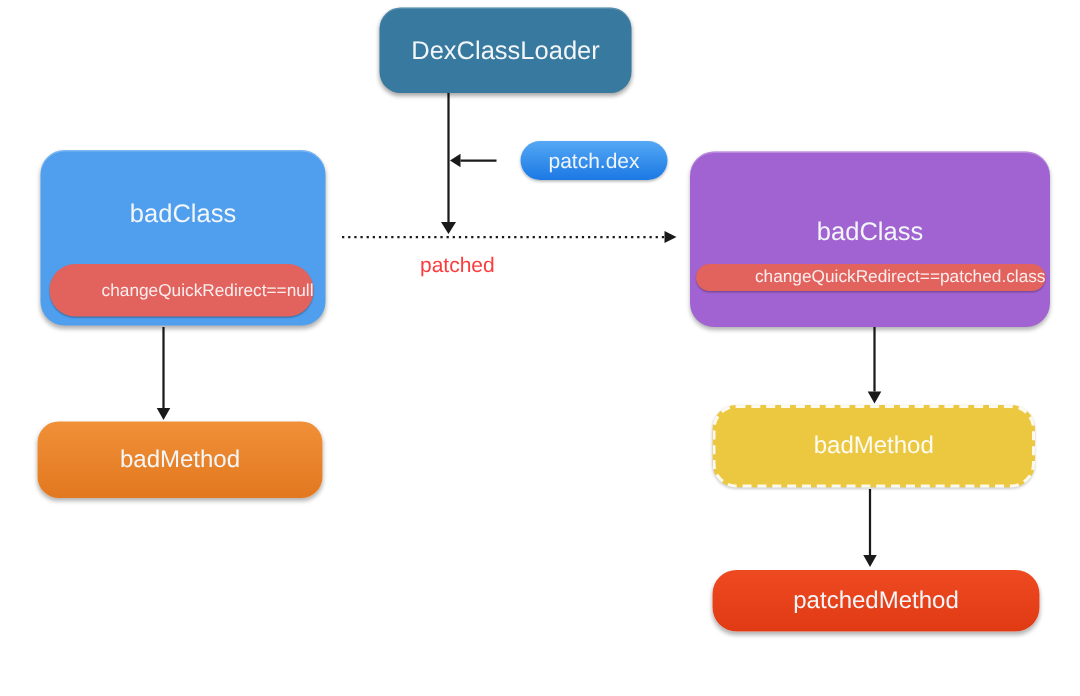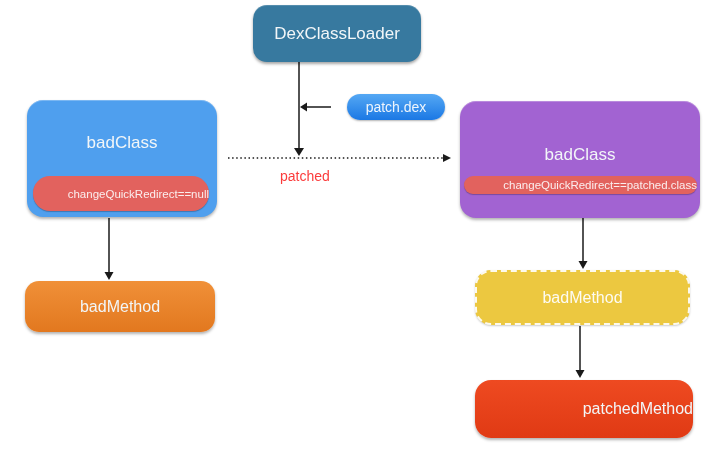--- a/index.html
+++ b/index.html
@@ -83,26 +83,25 @@
   }
   .bad-method-after{
     left:475px;top:270px;width:215px;height:55px;
     background:var(--bad-method-after,#ecc840);
     border:2px dashed rgba(255,255,255,.9);
     border-radius:16px;
     box-shadow:0 1px 2px rgba(0,0,0,.2);
     font-size:16px;color:#fdfbf2;
   }
   .patched-method{
-    left:475px;top:380px;width:218px;height:58px;
+    left:475px;top:380px;width:218px;height:41px;
     background:linear-gradient(var(--patched-method-top,#ee4a21),var(--patched-method-bottom,#e03a14));
     border-radius:16px;
     box-shadow:0 2px 3px rgba(0,0,0,.3);
     font-size:16px;
-    justify-content:flex-end;
   }
   
   .patching-lbl{
     position:absolute;left:280px;top:168px;
     color:var(--edge-label,#fb3c3c);
     font-size:14px;
   }
   
   svg.edges{position:absolute;left:0;top:0;width:720px;height:464px;pointer-events:none;}
   svg.edges line{stroke:var(--line,#1a1a1a);stroke-width:1.5;}

